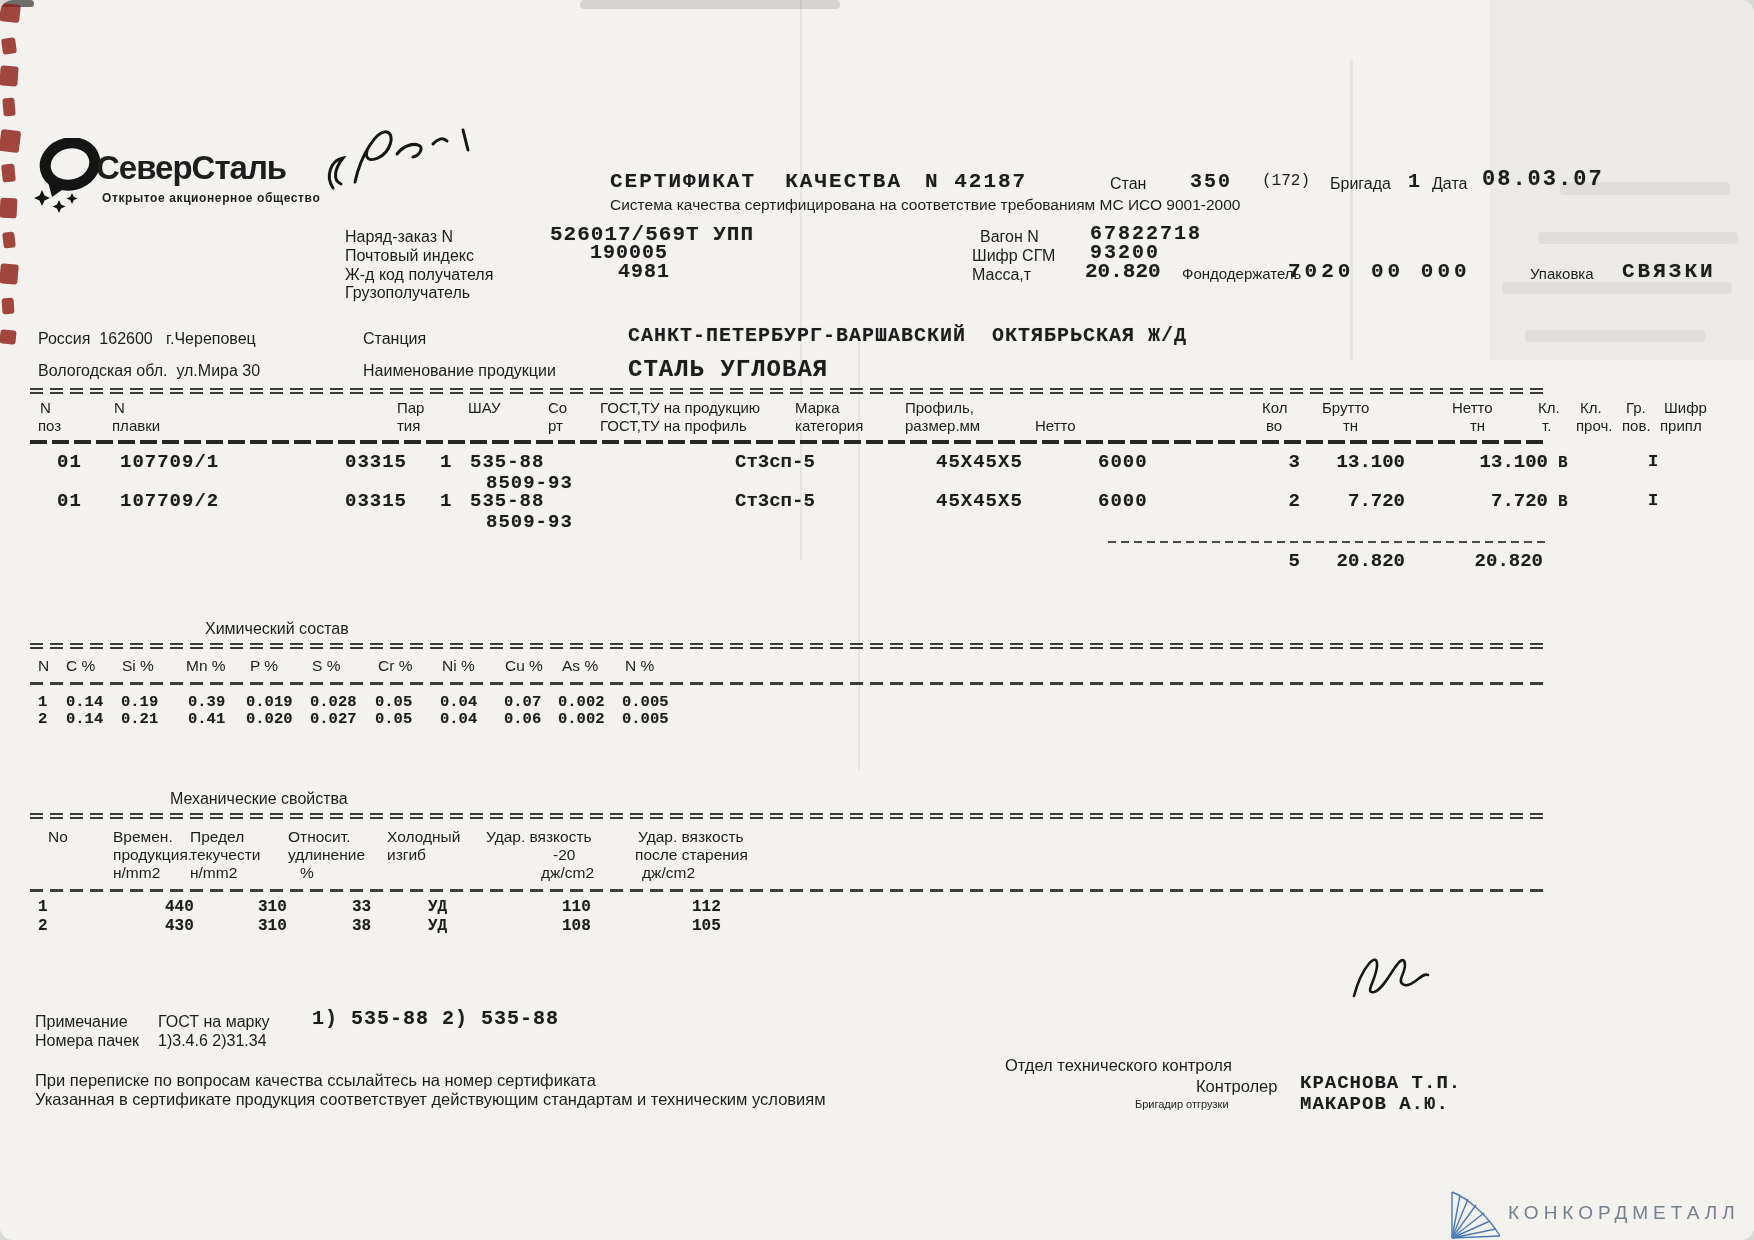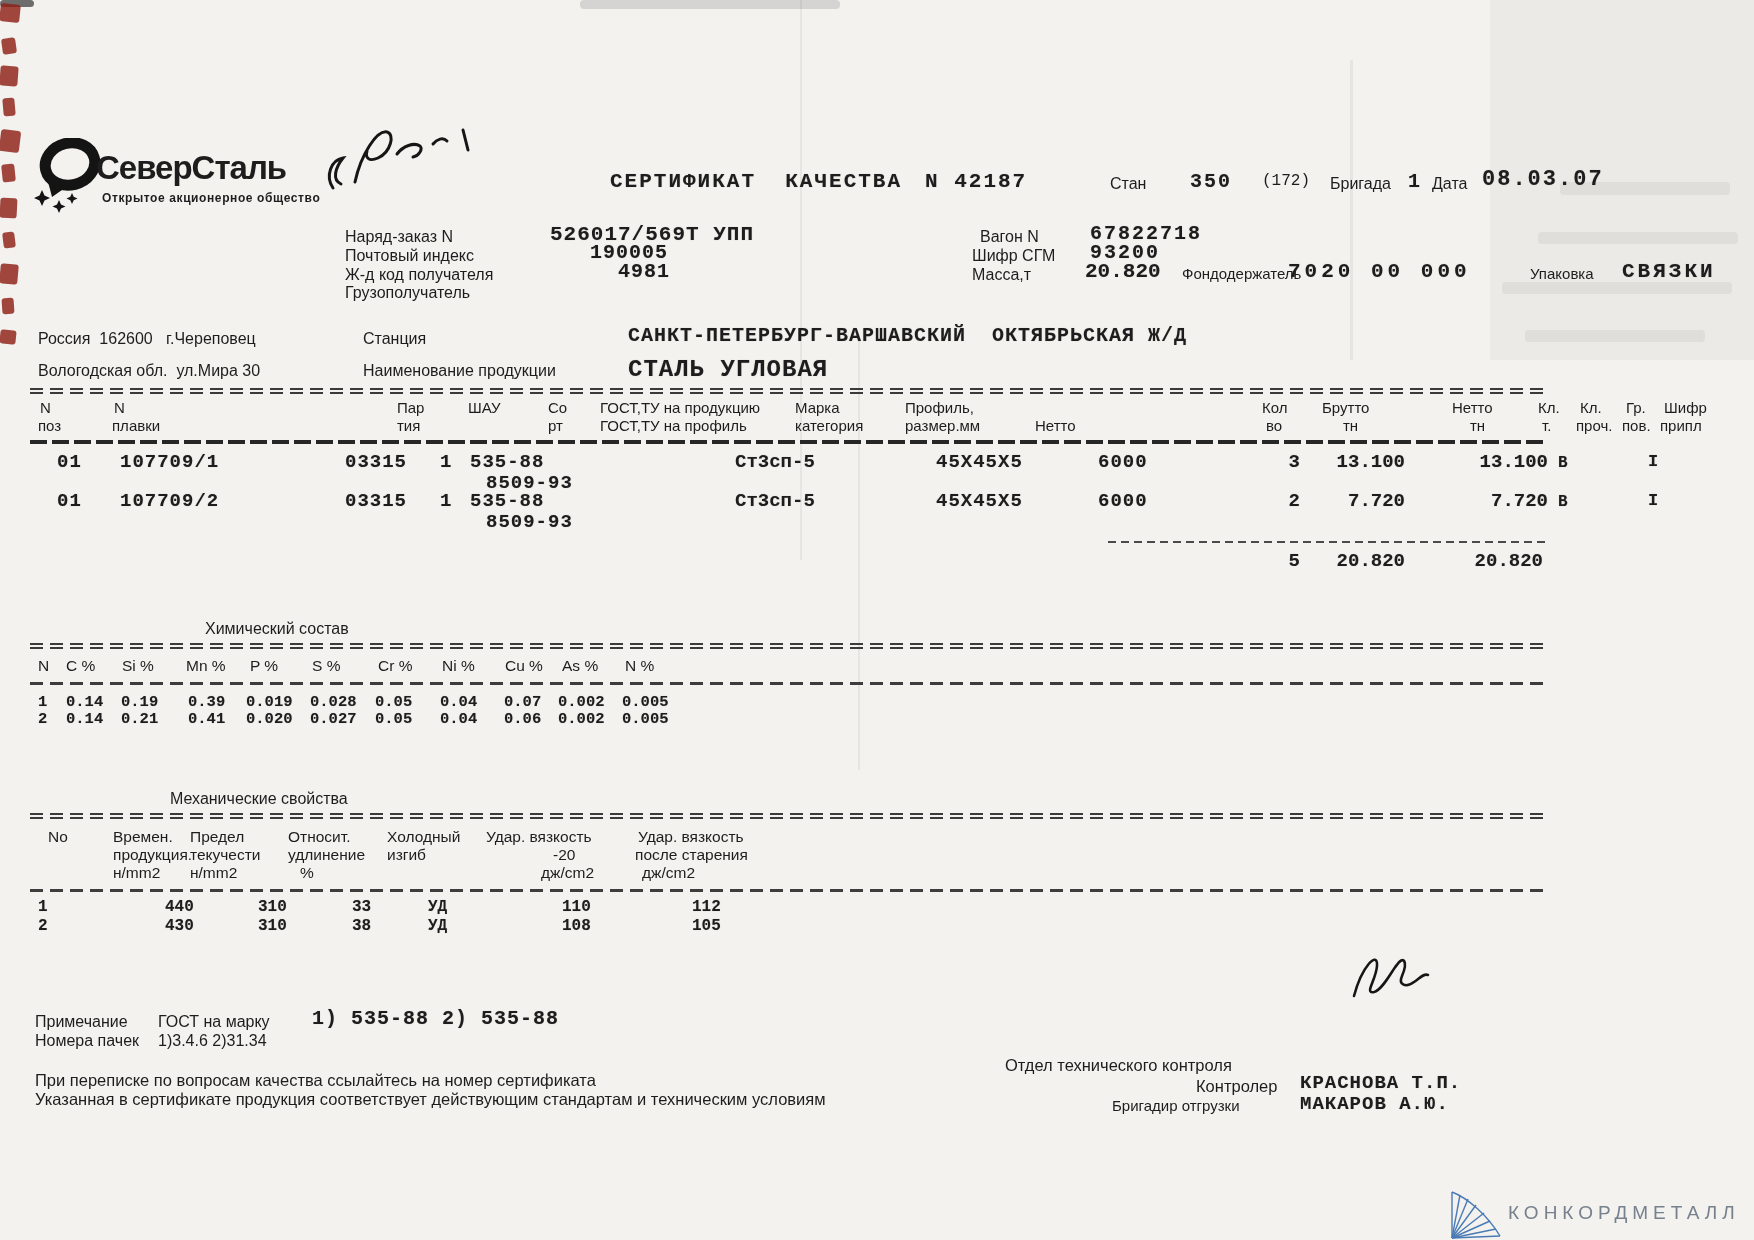--- a/index.html
+++ b/index.html
@@ -1,17 +1,17 @@
 <!DOCTYPE html>
 <html><head>
 <meta charset="utf-8">
 <style>
   html,body { margin:0; padding:0; background:#d8d8d6; }
   .page { position:relative; width:1754px; height:1240px; background:#f3f2ef; overflow:hidden;
-          font-family:"Liberation Sans",sans-serif; color:#1d1d1d; }
+          font-family:"Liberation Sans",sans-serif; color:#1d1d1d;border-radius:13px; }
   .t   { position:absolute; white-space:pre; color:#1d1d1d; line-height:1.1; }
   .fs  { font-family:"Liberation Sans",sans-serif; }
   .fm  { font-family:"Liberation Mono",monospace; font-weight:700; text-shadow:0 0 1px rgba(25,25,25,.28); }
   .fmr { font-family:"Liberation Mono",monospace; }
   .ra  { text-align:right; }
   
   .dl  { position:absolute; height:3px;
          background:repeating-linear-gradient(90deg,#3d3d3d 0 13px,transparent 13px 20px); }
   .dl2 { position:absolute; height:6px; background-color:transparent;
          background-image:repeating-linear-gradient(90deg,#3a3a3a 0 13px,transparent 13px 20px),
@@ -77,20 +77,21 @@
 
   <div class="t fm" style="left:610px;top:170px;font-size:21px;letter-spacing:2px">СЕРТИФИКАТ  КАЧЕСТВА</div>
   <div class="t fm" style="left:925px;top:170px;font-size:21px;letter-spacing:2px">N 42187</div>
   <div class="t fs" style="left:1110px;top:175px;font-size:16px">Стан</div>
   <div class="t fm" style="left:1190px;top:171px;font-size:20px;letter-spacing:2px">350</div>
   <div class="t fmr" style="left:1262px;top:173px;font-size:16px">(172)</div>
   <div class="t fs" style="left:1330px;top:175px;font-size:16px">Бригада</div>
   <div class="t fm" style="left:1408px;top:171px;font-size:20px">1</div>
   <div class="t fs" style="left:1432px;top:175px;font-size:16px">Дата</div>
   <div class="t fm" style="left:1482px;top:168px;font-size:22px;letter-spacing:2px">08.03.07</div>
+  <div class="t fs" style="left:610px;top:196px;font-size:15.5px">Система качества сертифицирована на соответствие требованиям МС ИСО 9001-2000</div>
 
   <div class="t fs" style="left:345px;top:228px;font-size:16px">Наряд-заказ N</div>
   <div class="t fm" style="left:550px;top:223px;font-size:21px;letter-spacing:1px">526017/569Т УПП</div>
   <div class="t fs" style="left:345px;top:247px;font-size:16px">Почтовый индекс</div>
   <div class="t fm" style="left:590px;top:242px;font-size:20px;letter-spacing:1px">190005</div>
   <div class="t fs" style="left:345px;top:266px;font-size:16px">Ж-д код получателя</div>
   <div class="t fm" style="left:618px;top:261px;font-size:20px;letter-spacing:1px">4981</div>
   <div class="t fs" style="left:345px;top:284px;font-size:16px">Грузополучатель</div>
 
   <div class="t fs" style="left:980px;top:228px;font-size:16px">Вагон N</div>
@@ -267,21 +268,21 @@
   <svg style="position:absolute;left:1340px;top:942px" width="120" height="70" viewBox="0 0 120 70">
     <g fill="none" stroke="#161616" stroke-width="2.6" stroke-linecap="round">
       <path d="M14 54 C 22 24, 38 8, 37 24 C 36 38, 24 52, 34 50 C 42 48, 50 32, 56 24"></path>
       <path d="M56 24 C 64 12, 68 20, 62 34 C 58 43, 66 46, 74 40 C 80 36, 84 31, 88 33"></path>
     </g>
   </svg>
 
   <div class="t fs" style="left:1005px;top:1056px;font-size:16.5px">Отдел технического контроля</div>
   <div class="t fs" style="left:1196px;top:1077px;font-size:16.5px">Контролер</div>
   <div class="t fm" style="left:1300px;top:1073px;font-size:19px;letter-spacing:1px">КРАСНОВА Т.П.</div>
-  <div class="t fs" style="left:1112px;top:1098px;font-size:15px">Бригадир отгрузки</div>
+  <div class="t fs" style="left:1135px;top:1098px;font-size:11px">Бригадир отгрузки</div>
   <div class="t fm" style="left:1300px;top:1094px;font-size:19px;letter-spacing:1px">МАКАРОВ А.Ю.</div>
 
   <svg style="position:absolute;left:1446px;top:1190px" width="58" height="50" viewBox="0 0 58 50">
     <g fill="none" stroke="#4a7ab5" stroke-width="1.4">
       <path d="M6 48 L6 2"></path>
         <path d="M6 48 L14 5"></path>
         <path d="M6 48 L22 9"></path>
         <path d="M6 48 L30 15"></path>
       <path d="M6 48 L38 23"></path>
         <path d="M6 48 L44 31"></path>

